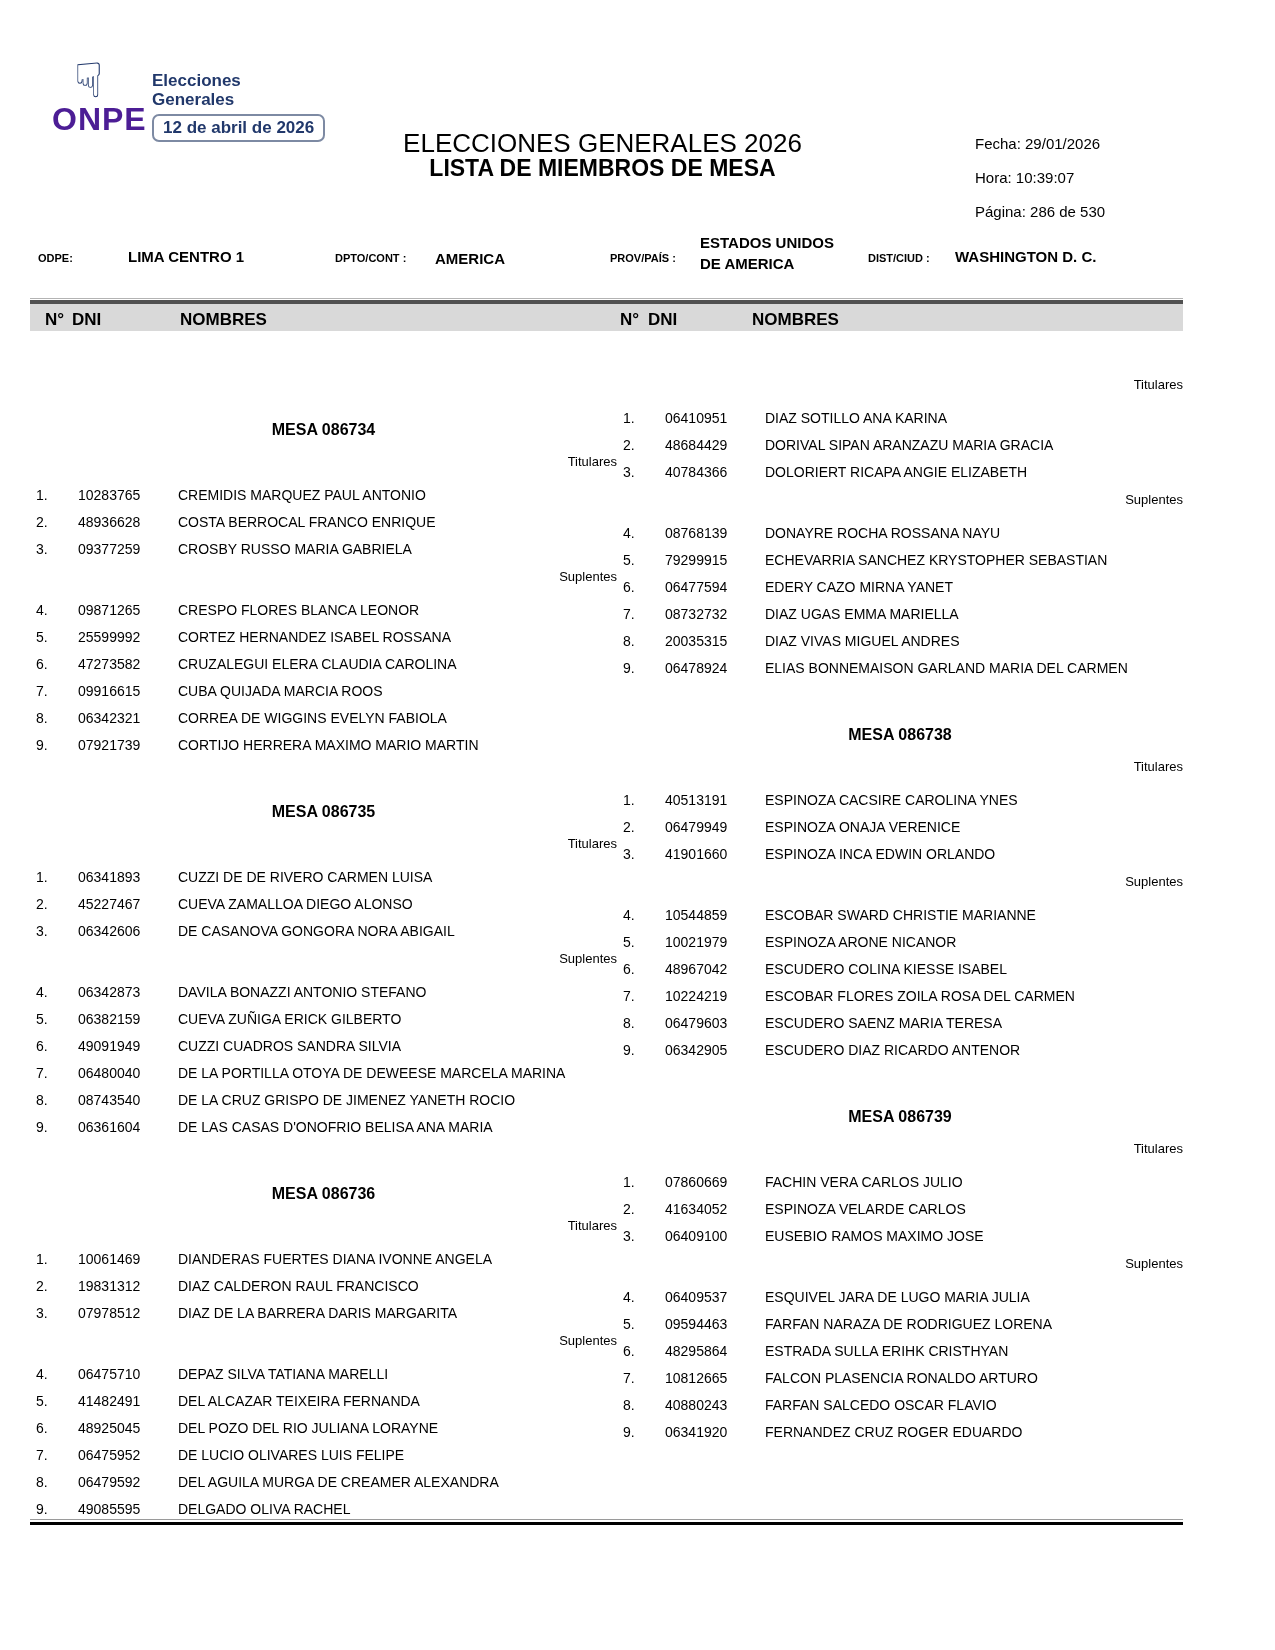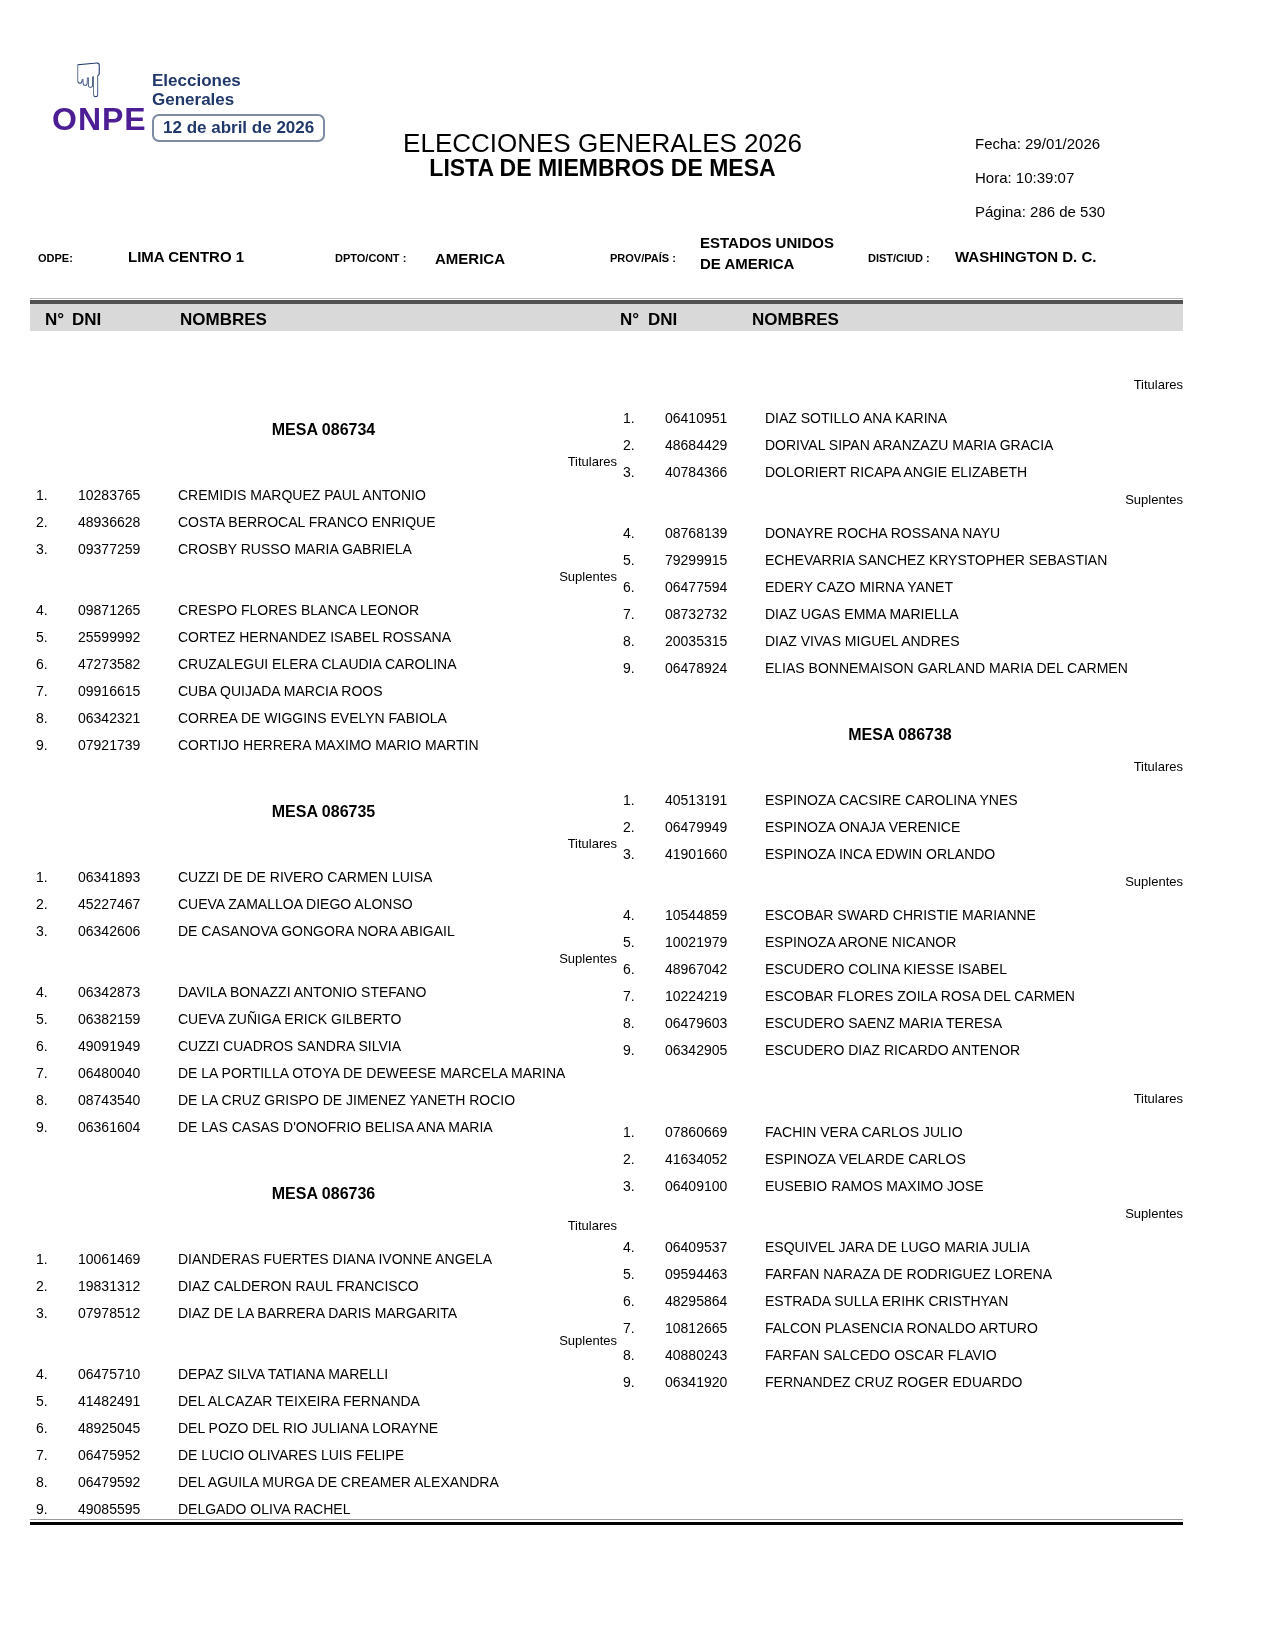--- a/index.html
+++ b/index.html
@@ -356,20 +356,21 @@
             <span>06479603</span>
             <span>ESCUDERO SAENZ MARIA TERESA</span>
           </div>
           <div class="row">
             <span>9.</span>
             <span>06342905</span>
             <span>ESCUDERO DIAZ RICARDO ANTENOR</span>
           </div>
         </div>
         <div class="mesa-block">
+          <div class="mesa-title">MESA 086739</div>
           <div class="group-label">Titulares</div>
           <div class="row">
             <span>1.</span>
             <span>07860669</span>
             <span>FACHIN VERA CARLOS JULIO</span>
           </div>
           <div class="row">
             <span>2.</span>
             <span>41634052</span>
             <span>ESPINOZA VELARDE CARLOS</span>

